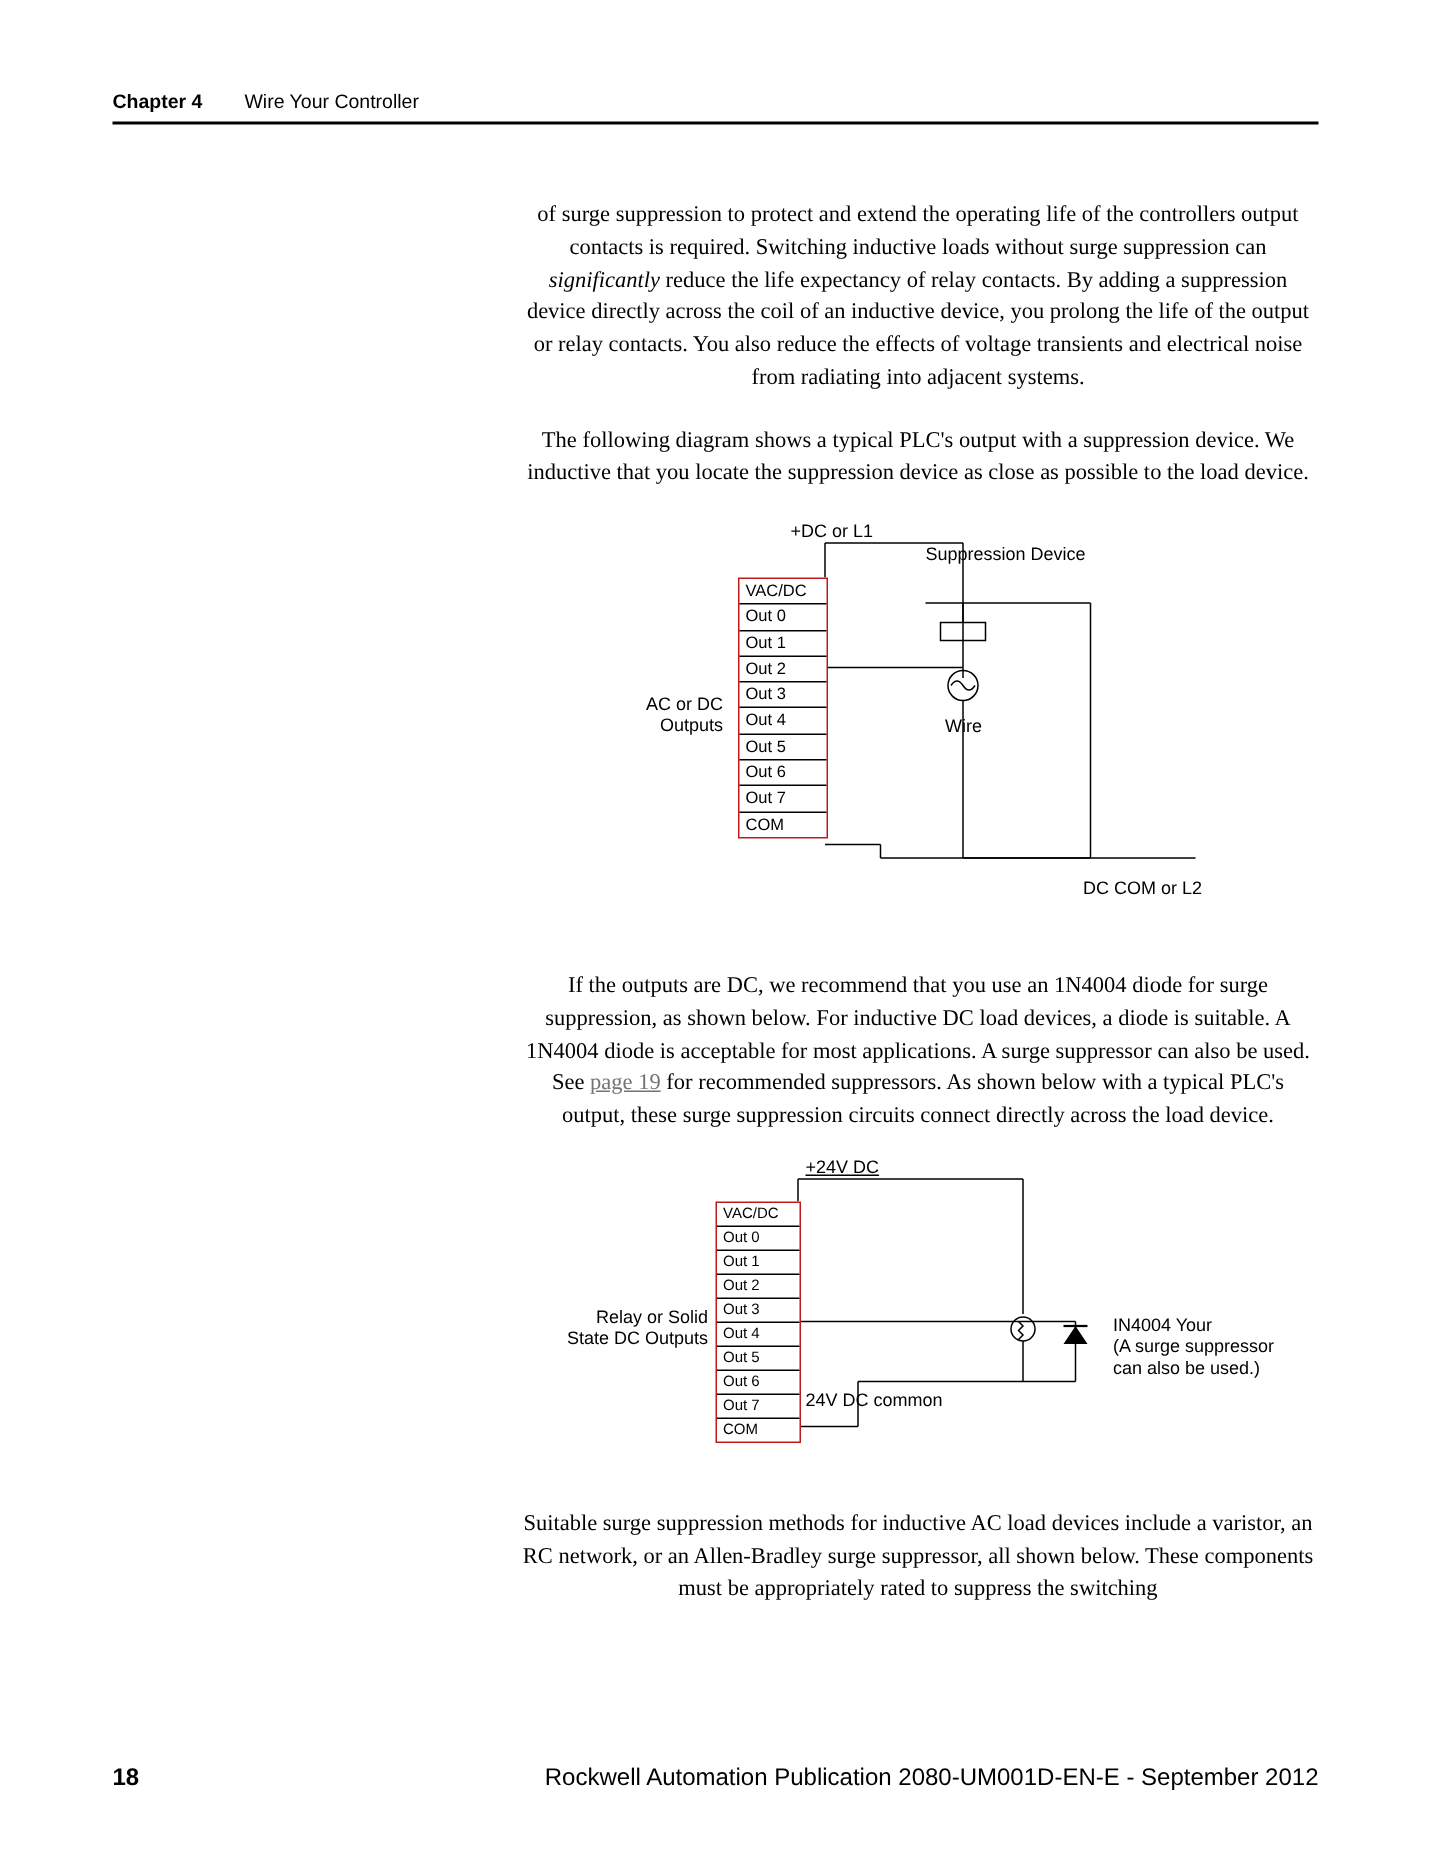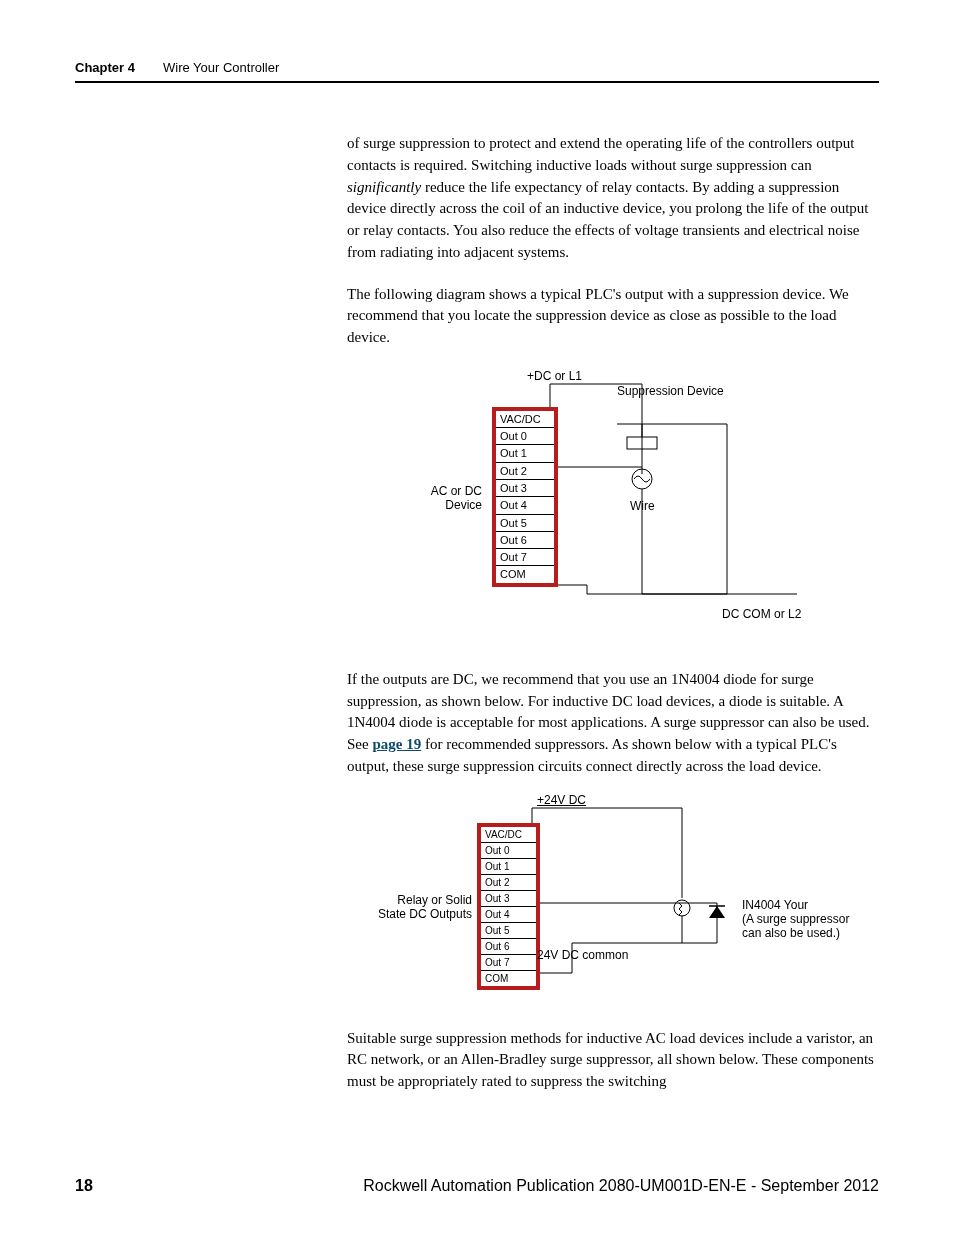--- a/index.html
+++ b/index.html
@@ -33,37 +33,36 @@
       font-weight: normal;
     }
     .content {
       margin-left: 272px;
       width: 530px;
     }
     .para {
       font-size: 15px;
       line-height: 1.45;
       margin-bottom: 20px;
-      text-align: left;
+      text-align: center;
     }
     .italic {
       font-style: italic;
     }
     .link {
-      color: #0c4a6e;
+      color: #737373;
       text-decoration: underline;
-      font-weight: bold;
     }
     .diagram-container {
       position: relative;
       font-family: Arial, Helvetica, sans-serif;
       font-size: 12px;
     }
     .term-block {
-      border: 4px solid #b91c1c;
+      border: 1px solid #b91c1c;
       background: #fff;
     }
     .term-row {
       border-bottom: 1px solid #000;
       padding: 1px 4px;
       font-size: 11px;
       line-height: 1.3;
     }
     .term-row:last-child {
       border-bottom: none;
@@ -99,21 +98,21 @@
   <div class="header">
     <span class="chapter">Chapter 4</span>
     <span class="title">Wire Your Controller</span>
   </div>
 
   <div class="content">
     <p class="para">
       <span>of surge suppression to protect and extend the operating life of the controllers output contacts is required. Switching inductive loads without surge suppression can </span><span class="italic">significantly</span><span> reduce the life expectancy of relay contacts. By adding a suppression device directly across the coil of an inductive device, you prolong the life of the output or relay contacts. You also reduce the effects of voltage transients and electrical noise from radiating into adjacent systems.</span>
     </p>
 
-    <p class="para">The following diagram shows a typical PLC's output with a suppression device. We recommend that you locate the suppression device as close as possible to the load device.</p>
+    <p class="para">The following diagram shows a typical PLC's output with a suppression device. We inductive that you locate the suppression device as close as possible to the load device.</p>
 
     <div class="diagram-container" style="height: 280px; width: 530px; margin-bottom: 20px;">
       <svg width="530" height="280">
 
         <line x1="203" y1="38" x2="203" y2="15" stroke="#000" stroke-width="1"></line>
         <line x1="203" y1="15" x2="295" y2="15" stroke="#000" stroke-width="1"></line>
         <line x1="295" y1="15" x2="295" y2="105" stroke="#000" stroke-width="1"></line>
 
         <line x1="203" y1="98" x2="295" y2="98" stroke="#000" stroke-width="1"></line>
 
@@ -142,21 +141,21 @@
         <div class="term-row">Out 5</div>
         <div class="term-row">Out 6</div>
         <div class="term-row">Out 7</div>
         <div class="term-row">COM</div>
       </div>
       <div class="label" style="left:180px; top:0px;">+DC or L1</div>
       <div class="label" style="left:270px; top:15px; line-height:1.2;text-align:right;">
         <span>Suppression Device</span>
       </div>
       <div class="label" style="left:65px; top:115px; text-align:right; width:70px;">
-        <span>AC or DC Device</span>
+        <span>AC or DC Outputs</span>
       </div>
       <div class="label" style="left:283px; top:130px;">Wire</div>
       <div class="label" style="left:375px; top:238px;">DC COM or L2</div>
     </div>
 
     <p class="para">
       <span>If the outputs are DC, we recommend that you use an 1N4004 diode for surge suppression, as shown below. For inductive DC load devices, a diode is suitable. A 1N4004 diode is acceptable for most applications. A surge suppressor can also be used. See </span><a href="#" class="link">page 19</a><span> for recommended suppressors. As shown below with a typical PLC's output, these surge suppression circuits connect directly across the load device.</span>
     </p>
 
     <div class="diagram-container" style="height: 210px; width: 560px; margin-bottom: 20px;">

